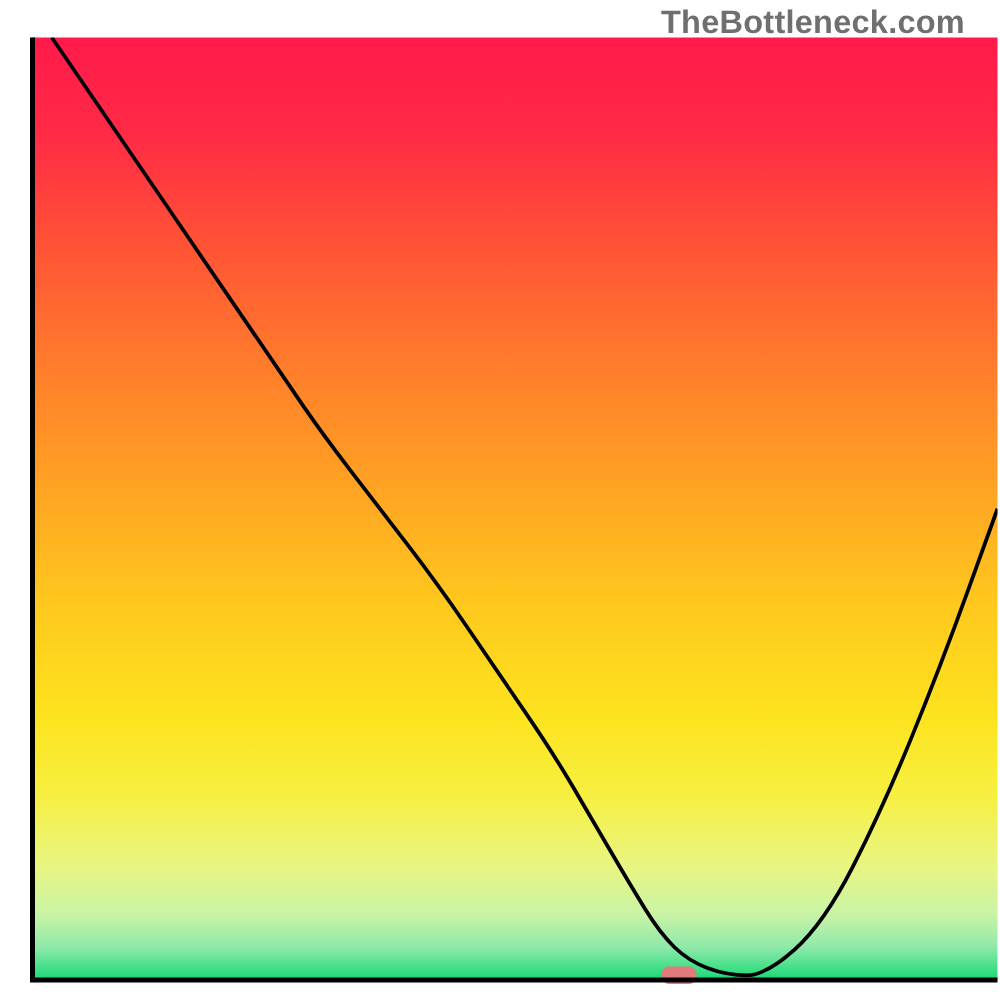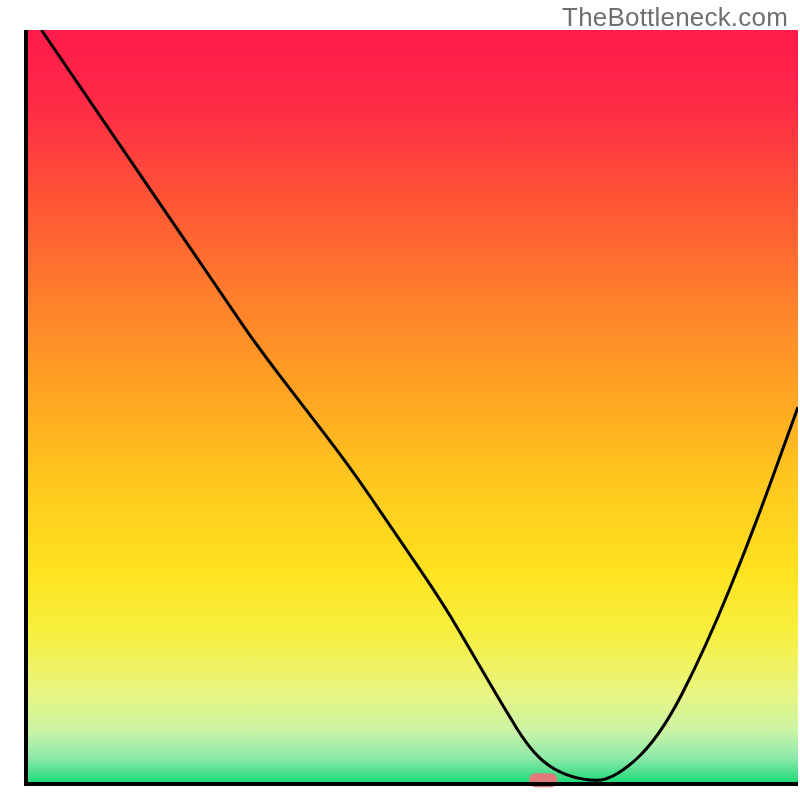--- a/index.html
+++ b/index.html
@@ -11,24 +11,24 @@
     font-family: Arial, Helvetica, sans-serif;
   }
   .chart-container {
     position: relative;
     width: 800px;
     height: 800px;
   }
   .watermark {
     position: absolute;
     top: 2px;
-    right: 12px;
+    right: 28px;
     color: #6f6f6f;
     font-size: 26px;
-    font-weight: 400;
+    font-weight: 700;
     letter-spacing: 0.2px;
     z-index: 10;
   }
   svg.plot {
     position: absolute;
     left: 0;
     top: 0;
     width: 800px;
     height: 800px;
   }

